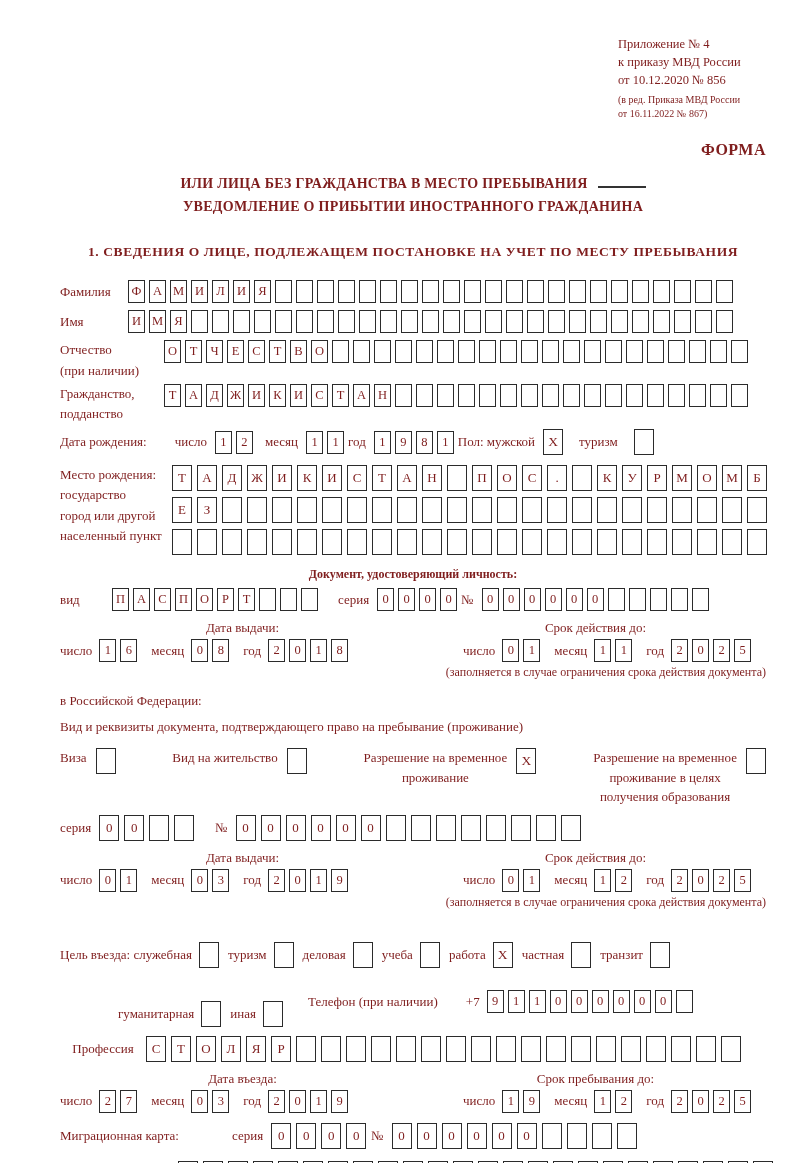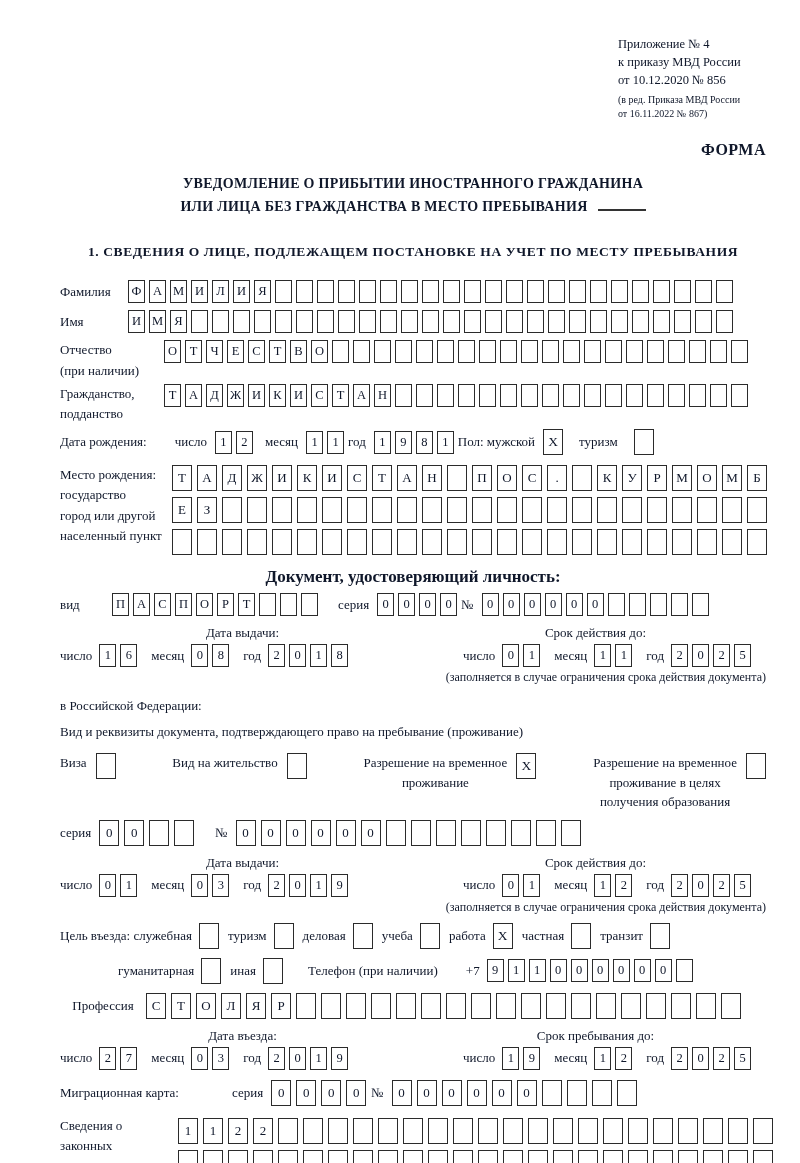--- a/index.html
+++ b/index.html
@@ -1,20 +1,20 @@
 <!DOCTYPE html>
 <html><head>
 <meta charset="utf-8">
 <style>
   html,body { margin:0; padding:0; background:#e8e8e8; }
   .page {
     width:800px; height:1163px; margin:0 auto; background:#ffffff;
     box-sizing:border-box; padding:36px 34px 16px 60px;
     font-family:"Liberation Serif","DejaVu Serif",serif;
-    font-size:13px; color:#0f172a; position:relative; overflow:hidden;
+    font-size:13px; color:#7f1d1d; position:relative; overflow:hidden;
   }
   
   .hdr { margin-left:558px; line-height:1.42; font-size:12.5px; }
   .hdr .sub { font-size:10px; margin-top:4px; line-height:1.4; }
   .forma { text-align:right; font-weight:bold; font-size:16px; margin-top:20px; letter-spacing:.5px; }
   
   .title { text-align:center; font-weight:bold; font-size:14px; margin-top:14px; line-height:1.6; letter-spacing:.3px; }
   .title-underline { display:inline-block; width:48px; border-bottom:2px solid #333; height:12px; margin-left:10px; }
   .sect { text-align:center; font-weight:bold; font-size:13.5px; letter-spacing:.6px; margin-top:26px; margin-bottom:20px; }
   
@@ -38,31 +38,31 @@
   
   .dates { display:flex; margin-bottom:2px; }
   .dcol-l { width:365px; flex:none; }
   .dcol-r { flex:1; }
   .dhead { text-align:center; margin-bottom:3px; }
   .dline { display:flex; align-items:center; }
   .dline .dl { margin-right:7px; }
   .dline .cells { margin-right:10px; }
   .note-r { text-align:right; font-size:12px; margin-top:3px; margin-bottom:8px; }
   
-  .doc-head { text-align:center; font-weight:bold; font-size:17px; margin:4px 0 6px 0; }
+  .doc-head { text-align:center; font-weight:bold; font-size:12px; margin:4px 0 6px 0; }
   
   .opts { display:flex; align-items:flex-start; justify-content:space-between; margin:8px 0 14px 0; }
   .opt { display:flex; align-items:flex-start; }
   .opt .olabel { text-align:center; line-height:1.5; margin-right:9px; }
   .opt .olabel .ln { display:block; }
   
   .purpose { display:flex; align-items:center; margin-bottom:9px; }
   .purpose .p-item { display:flex; align-items:center; }
   .purpose .p-item .plabel { margin-right:7px; }
-  .purpose .p-item { margin-right:9px; }
+  .purpose .p-item { margin-right:9px;margin-top:24px; }
   
   .block { display:flex; align-items:flex-start; margin-bottom:6px; }
   .block .blabel { flex:none; line-height:1.55; }
   .block .bcells { flex:1; }
   .bcells .cells { margin-bottom:6px; }
   .intro { line-height:2.0; }
 </style>
 </head>
 <body>
 
@@ -74,24 +74,24 @@
     <div>от 10.12.2020 № 856</div>
     <div class="sub">
       <div>(в ред. Приказа МВД России</div>
       <div>от 16.11.2022 № 867)</div>
     </div>
   </div>
 
   <div class="forma">ФОРМА</div>
 
   <div class="title">
-    <div>УВЕДОМЛЕНИЕ О ПРИБЫТИИ ИНОСТРАННОГО ГРАЖДАНИНА</div>
     <div>
       <span>ИЛИ ЛИЦА БЕЗ ГРАЖДАНСТВА В МЕСТО ПРЕБЫВАНИЯ</span><span class="title-underline"></span>
     </div>
+    <div>УВЕДОМЛЕНИЕ О ПРИБЫТИИ ИНОСТРАННОГО ГРАЖДАНИНА</div>
   </div>
 
   <div class="sect">1. СВЕДЕНИЯ О ЛИЦЕ, ПОДЛЕЖАЩЕМ ПОСТАНОВКЕ НА УЧЕТ ПО МЕСТУ ПРЕБЫВАНИЯ</div>
 
   <div class="row">
     <span class="lbl" style="width:68px">Фамилия</span>
     <span class="cells">
         <span class="cell">Ф</span>
         <span class="cell">А</span>
         <span class="cell">М</span>

